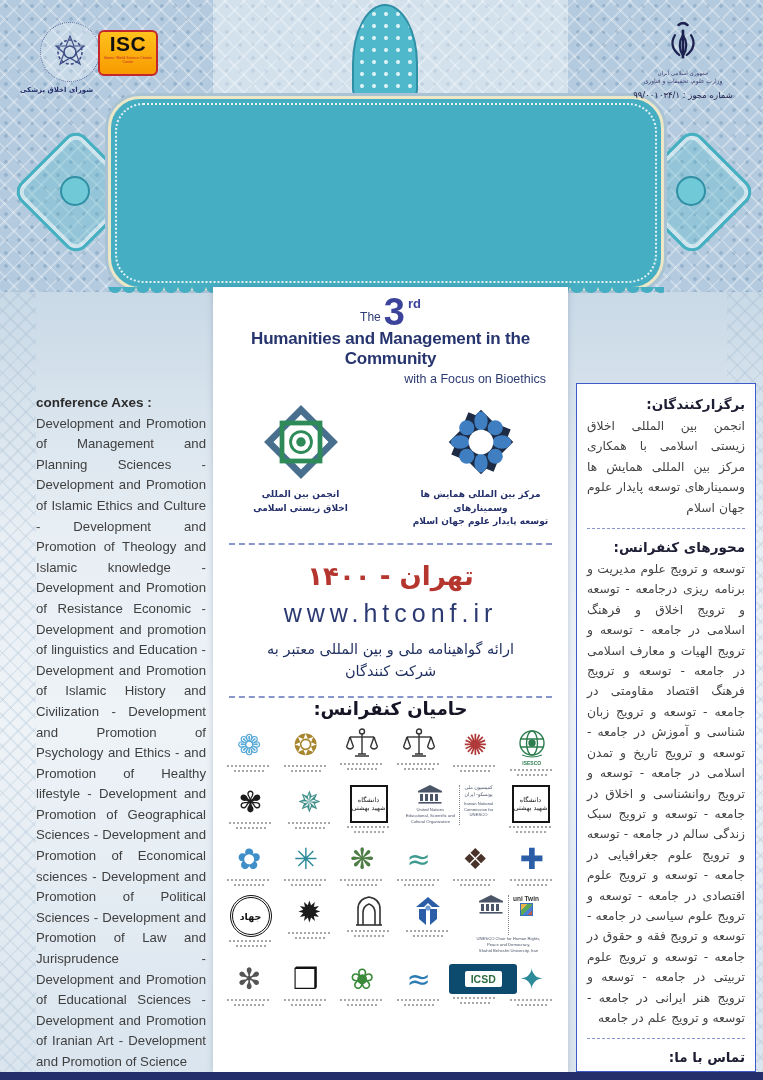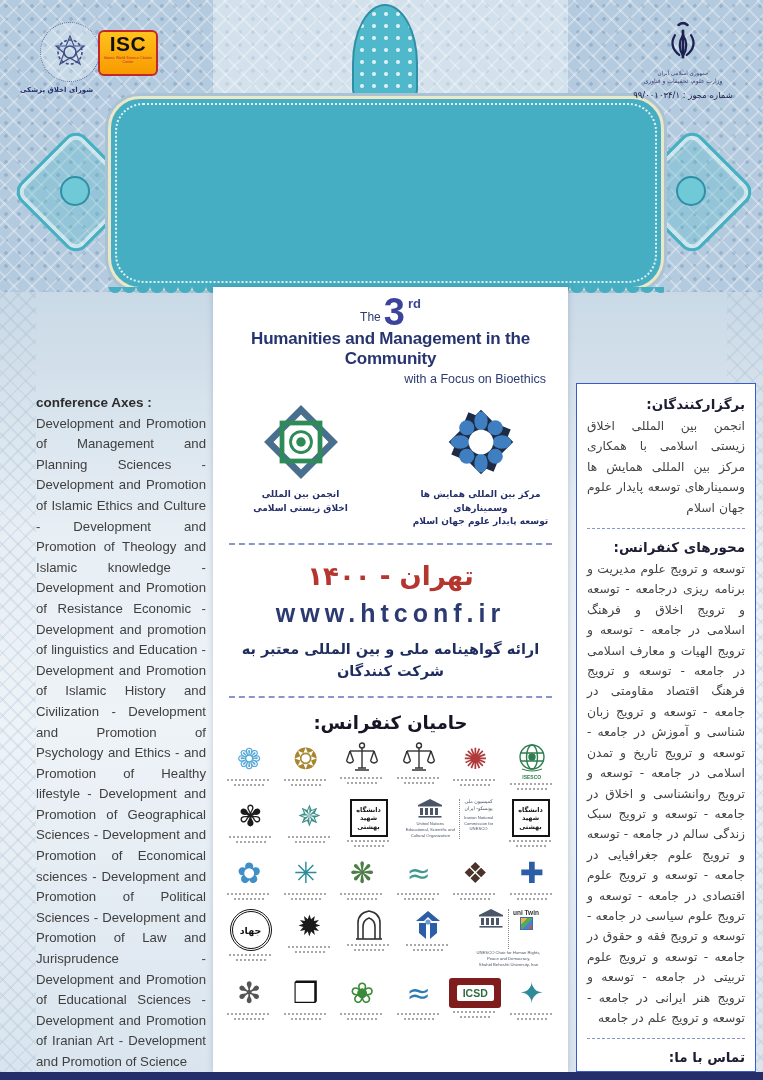--- a/index.html
+++ b/index.html
@@ -71,40 +71,40 @@
   .t-num{font-size:38px;font-weight:bold;color:#3b439b;line-height:26px;}
   .t-ord{font-size:13px;font-weight:bold;color:#3b439b;transform:translateY(-14px);}
   .t-line1{font-size:11.8px;letter-spacing:-.1px;padding-bottom:1px;}
   .t-line2{font-size:17px;font-weight:bold;color:#27356f;margin-top:4px;letter-spacing:-.2px;}
   .t-line3{font-size:12.5px;margin-top:3px;text-align:right;padding-right:22px;}
   .orgrow{display:flex;justify-content:center;align-items:flex-start;gap:30px;margin-top:18px;}
   .orglogo{text-align:center;width:150px;}
   .orglogo .cap{font-size:9px;font-weight:bold;color:#25306b;line-height:1.5;margin-top:8px;direction:rtl;}
   .divider{border-top:2px dashed #8896cc;margin:14px 16px 0 16px;}
   .tehran{direction:rtl;text-align:center;font-size:26px;font-weight:bold;color:#b5362e;margin-top:16px;}
-  .website{text-align:center;font-size:25px;font-weight:bold;color:#2c3a72;letter-spacing:5px;margin-top:8px;}
-  .cert{direction:rtl;text-align:center;font-size:14.5px;font-weight:bold;color:#1e2d5e;
+  .website{text-align:center;font-size:25px;font-weight:normal;color:#2c3a72;letter-spacing:5px;margin-top:8px;}
+  .cert{direction:rtl;text-align:center;font-size:14.5px;font-weight:normal;color:#1e2d5e;
         line-height:1.55;margin-top:10px;}
-  .sp-head{direction:rtl;text-align:center;font-size:18px;font-weight:bold;color:#151526;margin-top:14px;}
+  .sp-head{direction:rtl;text-align:center;font-size:18px;font-weight:bold;color:#151526;}
 
   
   .sponsors{margin-top:6px;padding:0 8px;}
   .sponsor-row{display:flex;justify-content:space-around;align-items:flex-start;margin-top:9px;}
   .sponsor-cell{width:52px;text-align:center;flex:0 0 auto;}
   .sponsor-cell .glyph{font-size:29px;line-height:34px;display:block;font-family:"DejaVu Sans",sans-serif;}
   .squig{height:2px;margin:3px auto 0 auto;
          background:repeating-linear-gradient(90deg,#aaa8a6 0 2px,transparent 2px 4px);}
   .sq1{width:44px;} .sq2{width:30px;}
   .sqtext{width:34px;height:34px;border:2.5px solid #141414;margin:0 auto;display:flex;
           align-items:center;justify-content:center;}
-  .sqtext span{font-size:6.5px;font-weight:bold;color:#141414;line-height:1.3;direction:rtl;}
+  .sqtext span{font-size:6.5px;font-weight:normal;color:#141414;line-height:1.3;direction:rtl;}
   .jahad{width:36px;height:36px;border:3px double #111;border-radius:50%;margin:0 auto;
          display:flex;align-items:center;justify-content:center;}
   .jahad span{font-size:9.5px;font-weight:bold;color:#111;direction:rtl;}
-  .icsd-outer{width:52px;height:30px;background:#7f1d1d;border-radius:3px;margin:2px auto 0 auto;
+  .icsd-outer{width:68px;height:30px;background:#0c4a6e;border-radius:3px;margin:2px auto 0 auto;
               display:flex;align-items:center;justify-content:center;text-align:right;}
   .icsd-inner{background:#fff;border-radius:2px;padding:2px 6px;font-size:10.5px;font-weight:bold;color:#2e6b3f;}
   .un-cell{width:96px;}
   .un-wrap{display:flex;justify-content:center;gap:4px;align-items:flex-start;}
   .un-col{text-align:center;}
   .un-txt{font-size:4.2px;color:#4a5568;line-height:1.35;margin-top:2px;}
   .un-fa{font-size:4.8px;color:#4a5568;direction:rtl;line-height:1.4;}
   .un-div{border-left:1px dotted #888;height:40px;}
   .ut-label{font-size:6.5px;font-weight:bold;color:#333;}
   .ut-sq{width:11px;height:11px;border:1px solid #3b6fb5;margin:1px auto;

